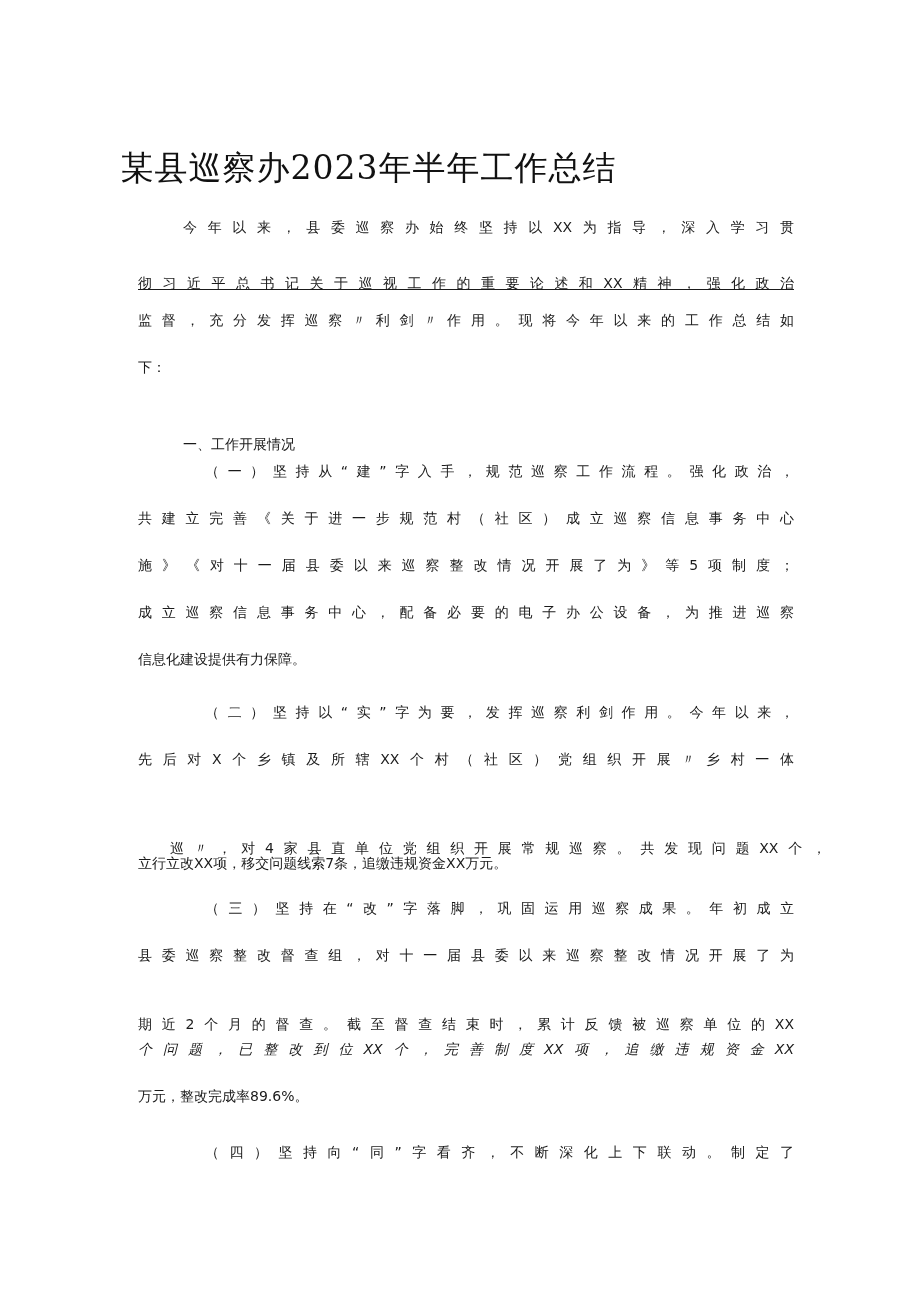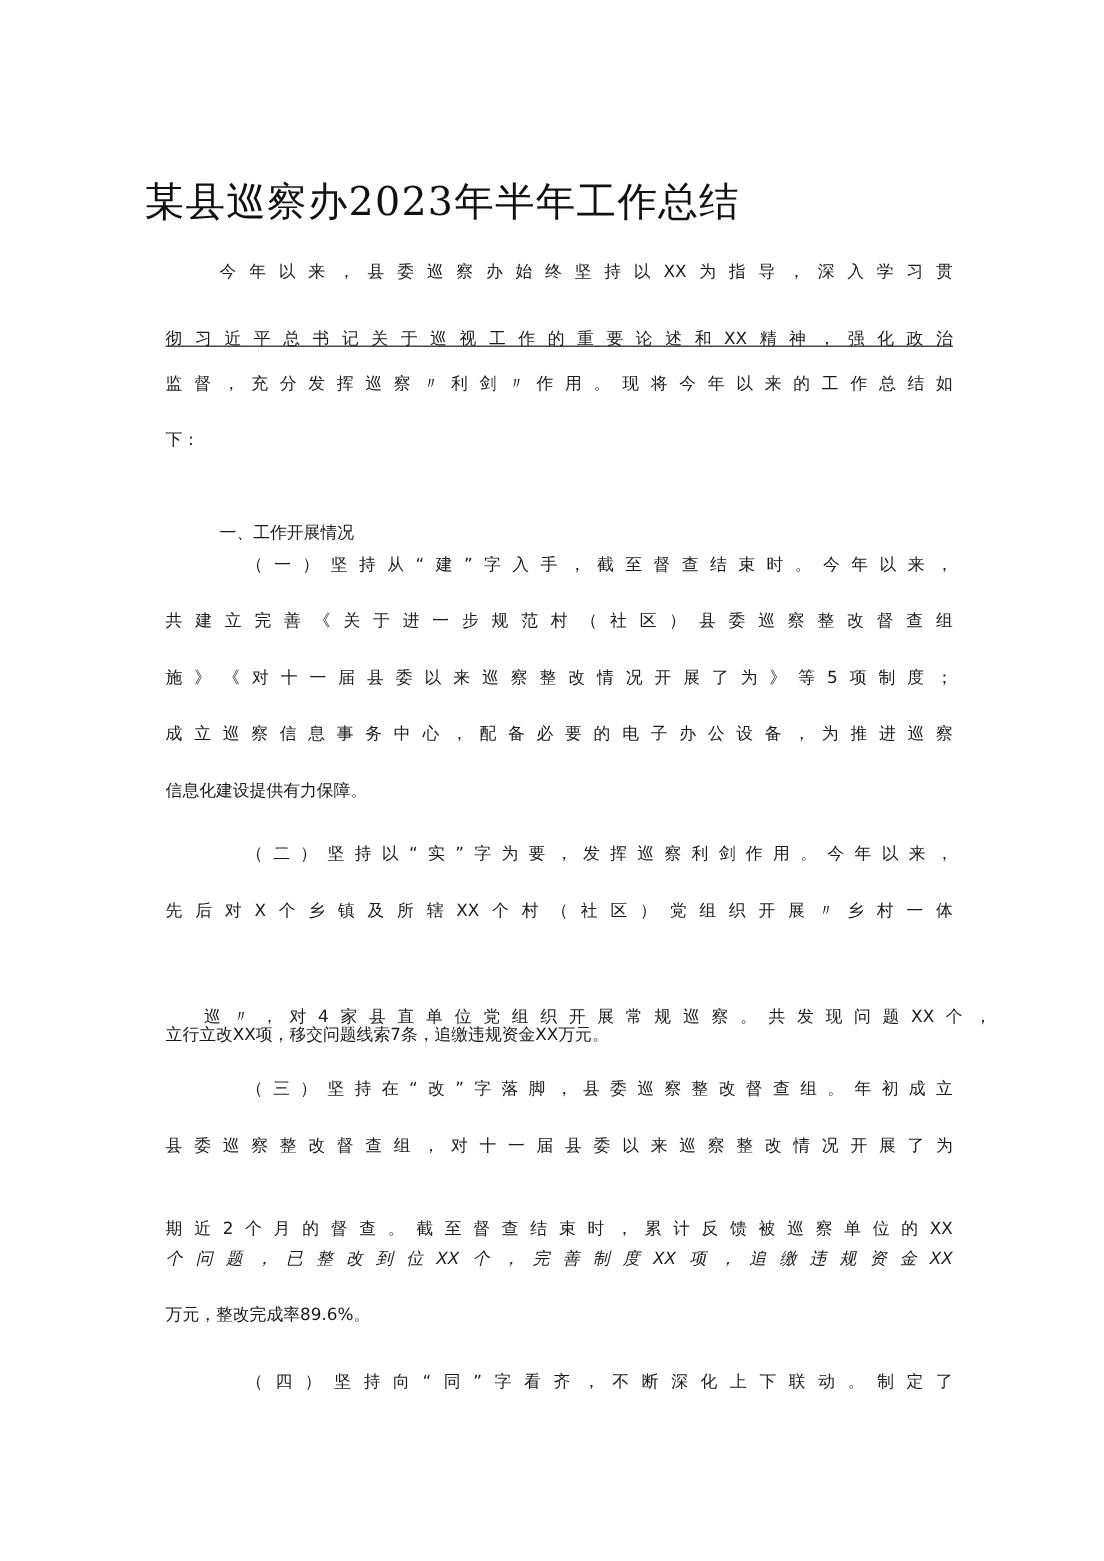--- a/index.html
+++ b/index.html
@@ -17,29 +17,29 @@
 <body>
 
 <div>
   <div class="title">某县巡察办2023年半年工作总结</div>
   <div id="body-lines">
       <div class="line indent1" style="top: 212px;">今年以来，县委巡察办始终坚持以XX为指导，深入学习贯</div>
       <div class="line" style="top: 268px; text-decoration: underline;">彻习近平总书记关于巡视工作的重要论述和XX精神，强化政治</div>
       <div class="line" style="top: 305px;">监督，充分发挥巡察〃利剑〃作用。现将今年以来的工作总结如</div>
       <div class="line last" style="top: 352px;">下：</div>
       <div class="line indent1 last" style="top: 406px; margin-top: 23px;">一、工作开展情况</div>
-      <div class="line indent2" style="top: 456px;">（一）坚持从“建”字入手，截至督查结束时。今年以来，</div>
-      <div class="line" style="top: 503px;">共建立完善《关于进一步规范村（社区）县委巡察整改督查组</div>
+      <div class="line indent2" style="top: 456px;">（一）坚持从“建”字入手，规范巡察工作流程。强化政治，</div>
+      <div class="line" style="top: 503px;">共建立完善《关于进一步规范村（社区）成立巡察信息事务中心</div>
       <div class="line" style="top: 550px;">施》《对十一届县委以来巡察整改情况开展了为》等5项制度；</div>
       <div class="line" style="top: 597px;">成立巡察信息事务中心，配备必要的电子办公设备，为推进巡察</div>
       <div class="line last" style="top: 644px;">信息化建设提供有力保障。</div>
       <div class="line indent2" style="top: 697px;">（二）坚持以“实”字为要，发挥巡察利剑作用。今年以来，</div>
       <div class="line" style="top: 744px;">先后对X个乡镇及所辖XX个村（社区）党组织开展〃乡村一体</div>
       <div class="line" style="top: 833px; margin-left: 32px;">巡〃，对4家县直单位党组织开展常规巡察。共发现问题XX个，</div>
       <div class="line last" style="top: 848px;">立行立改XX项，移交问题线索7条，追缴违规资金XX万元。</div>
-      <div class="line indent2" style="top: 893px;">（三）坚持在“改”字落脚，县委巡察整改督查组。年初成立</div>
+      <div class="line indent2" style="top: 893px;">（三）坚持在“改”字落脚，巩固运用巡察成果。年初成立</div>
       <div class="line" style="top: 940px;">县委巡察整改督查组，对十一届县委以来巡察整改情况开展了为</div>
       <div class="line" style="top: 1009px;">期近2个月的督查。截至督查结束时，累计反馈被巡察单位的XX</div>
       <div class="line" style="top: 1034px; font-style: italic;">个问题，已整改到位XX个，完善制度XX项，追缴违规资金XX</div>
       <div class="line last" style="top: 1081px;">万元，整改完成率89.6%。</div>
       <div class="line indent2" style="top: 1137px;">（四）坚持向“同”字看齐，不断深化上下联动。制定了</div>
     </div>
 </div>
 
 </body></html>

